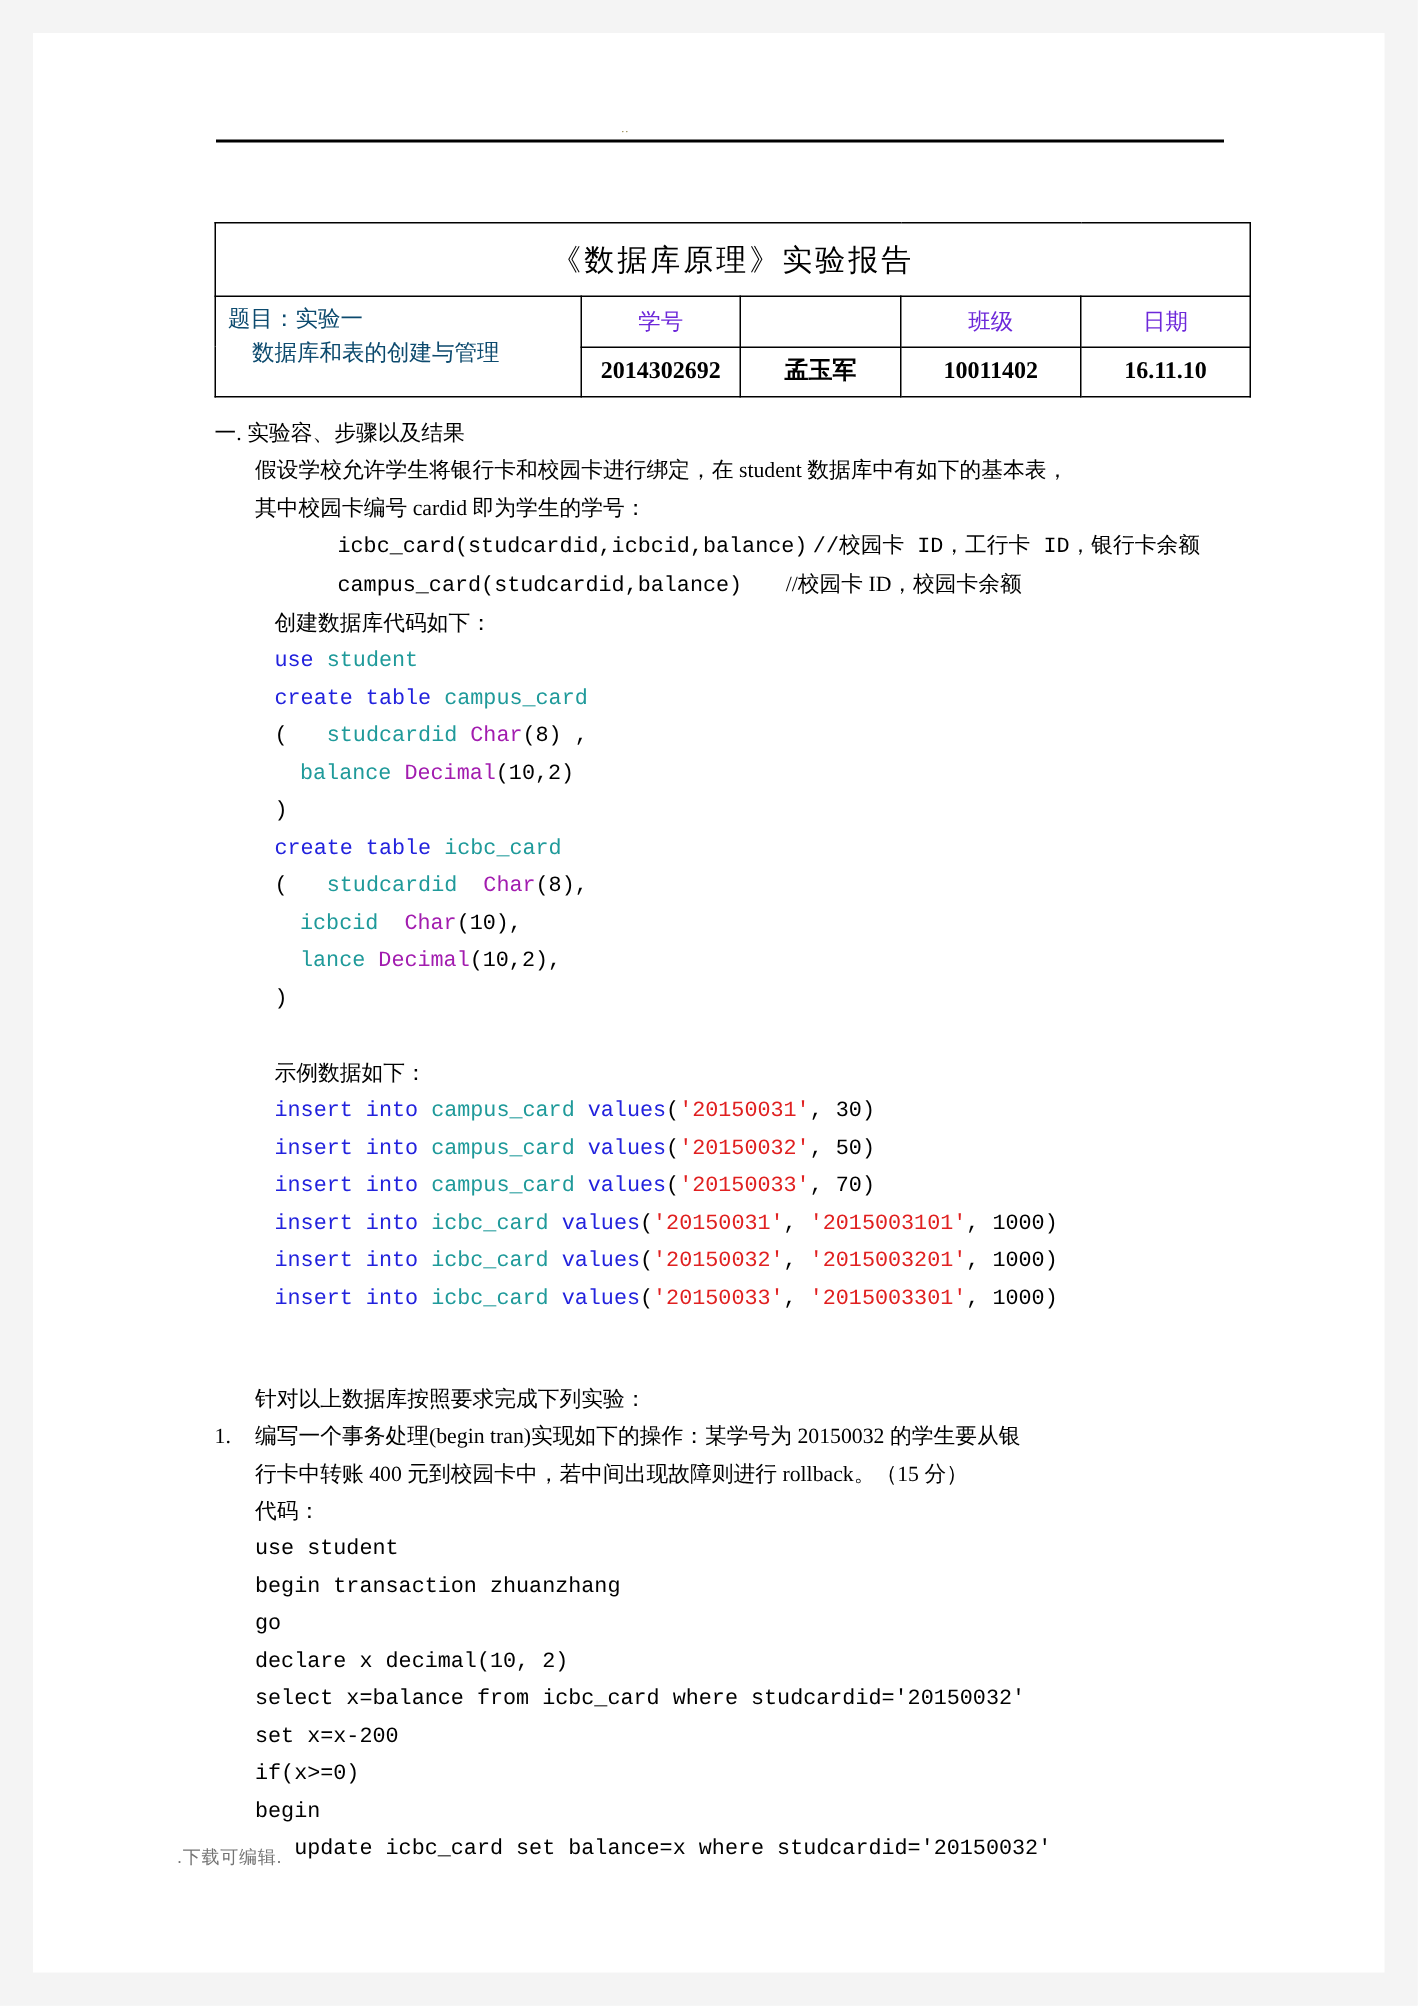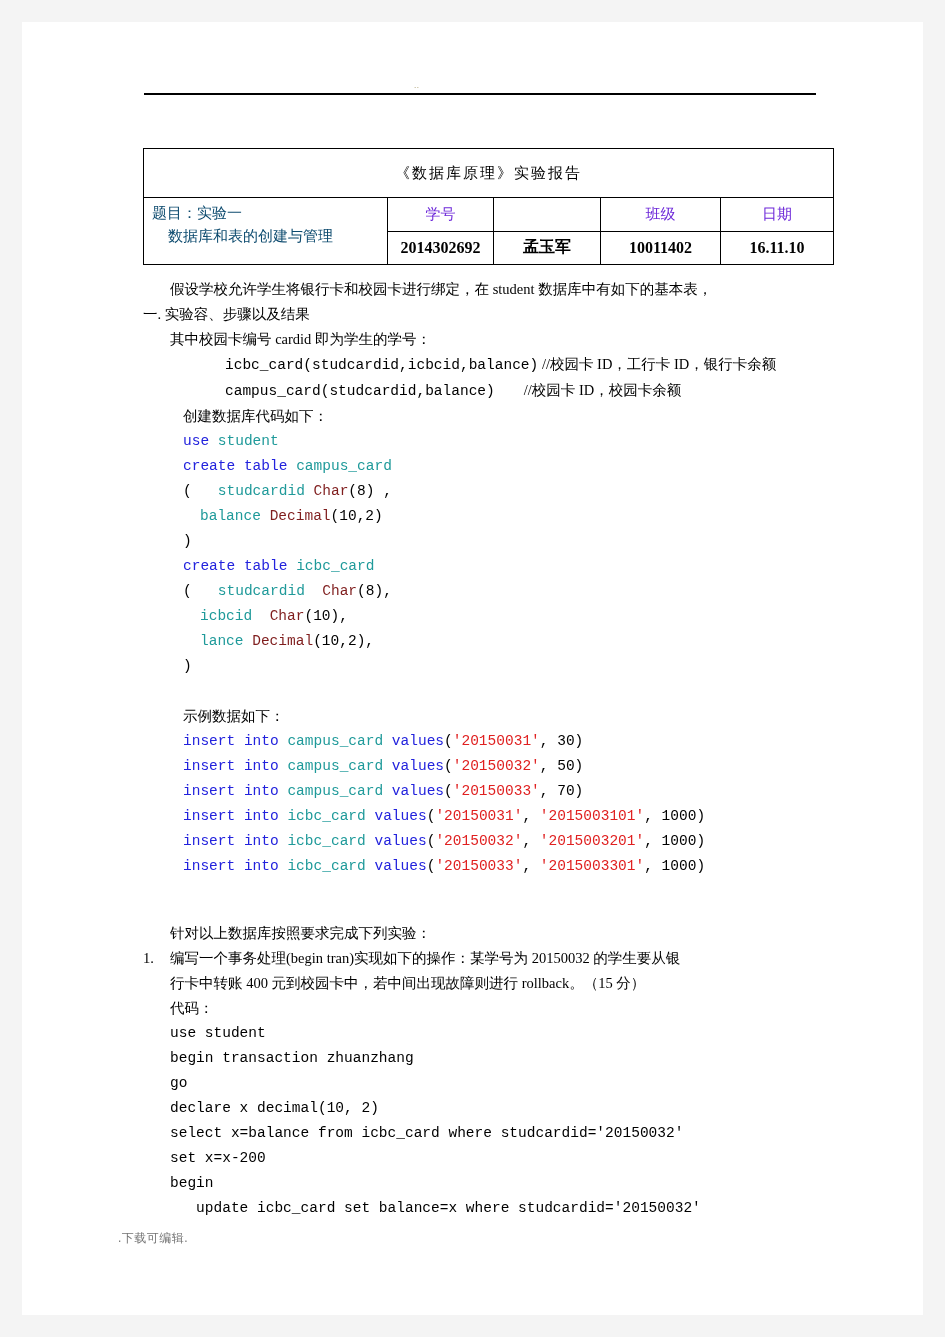--- a/index.html
+++ b/index.html
@@ -62,21 +62,21 @@
   }
   .title-table td {
     border: 1px solid #000000;
     padding: 0;
     vertical-align: middle;
   }
   .cell-title {
     height: 48px;
     text-align: center;
     font-family: "Liberation Serif", serif;
-    font-size: 15px;
+    font-size: 20px;
     letter-spacing: 2px;
     color: #000000;
   }
   .cell-subject {
     height: 58px;
     padding: 4px 0 4px 8px !important;
     font-family: "Liberation Serif", serif;
     font-size: 15px;
     line-height: 1.5;
     color: #0c4a6e;
@@ -124,21 +124,21 @@
   
   .code {
     font-family: "Liberation Mono", monospace;
     font-size: 14.5px;
     line-height: 25px;
     white-space: pre;
     color: #000000;
   }
   .kw   { color: #2222dd; }
   .idn  { color: #1f9a9a; }
-  .typ  { color: #7f1d1d; }
+  .typ  { color: #a21caf; }
   .str  { color: #e02020; }
   .cmt  { color: #000000; }
   .plain { color: #000000; margin-top: 36px; }
 
   .list-item {
     position: relative;
     padding-left: 148px;
     font-family: "Liberation Serif", serif;
     font-size: 14.5px;
     line-height: 25px;
@@ -195,25 +195,25 @@
       <td class="cell-val">2014302692</td>
       <td class="cell-val">孟玉军</td>
       <td class="cell-val">10011402</td>
       <td class="cell-val">16.11.10</td>
     </tr>
   </tbody>
     </table>
 
   <div class="doc-body">
 
+    <div class="ln ind0">一. 实验容、步骤以及结果</div>
     <div class="ln ind1">假设学校允许学生将银行卡和校园卡进行绑定，在 student 数据库中有如下的基本表，</div>
-    <div class="ln ind0">一. 实验容、步骤以及结果</div>
     <div class="ln ind1">其中校园卡编号 cardid 即为学生的学号：</div>
 
-    <div class="code ind4"><span class="plain">icbc_card(studcardid,icbcid,balance)</span><span class="cmt" style="font-family:'Liberation Serif',serif;"> </span><span class="cmt" style="font-family:Liberation Serif, serif;">//校园卡 ID，工行卡 ID，银行卡余额</span></div>
+    <div class="code ind4"><span class="plain">icbc_card(studcardid,icbcid,balance)</span><span class="cmt" style="font-family:'Liberation Serif',serif;"> </span><span class="cmt" style="font-family:Liberation Mono, monospace;">//校园卡 ID，工行卡 ID，银行卡余额</span></div>
     <div class="code ind4"><span class="plain">campus_card(studcardid,balance)</span><span class="cmt" style="font-family:'Liberation Serif',serif;">        </span><span class="cmt" style="font-family:'Liberation Serif',serif;">//校园卡 ID，校园卡余额</span></div>
 
     <div class="ln ind2">创建数据库代码如下：</div>
 
     <div class="code ind2"><span class="kw">use</span><span class="plain"> </span><span class="idn">student</span></div>
     <div class="code ind2"><span class="kw">create table</span><span class="plain"> </span><span class="idn">campus_card</span></div>
     <div class="code ind2"><span class="plain">(</span><span class="plain">   </span><span class="idn">studcardid</span><span class="plain"> </span><span class="typ">Char</span><span class="plain">(8) ,</span></div>
     <div class="code ind3"><span class="idn">balance</span><span class="plain"> </span><span class="typ">Decimal</span><span class="plain">(10,2)</span></div>
     <div class="code ind2">)</div>
 
@@ -245,19 +245,20 @@
       <span class="txt">行卡中转账 400 元到校园卡中，若中间出现故障则进行 rollback。（15 分）</span>
       <span class="txt">代码：</span>
     </div>
 
     <div class="code ind1">use student</div>
     <div class="code ind1">begin transaction zhuanzhang</div>
     <div class="code ind1">go</div>
     <div class="code ind1">declare x decimal(10, 2)</div>
     <div class="code ind1">select x=balance from icbc_card where studcardid='20150032'</div>
     <div class="code ind1">set x=x-200</div>
+    <div class="code ind1">if(x&gt;=0)</div>
     <div class="code ind1">begin</div>
     <div class="code ind1">   update icbc_card set balance=x where studcardid='20150032'</div>
   </div>
 
   <div class="footer">.下载可编辑.</div>
 
 </div>
 
 </body></html>

